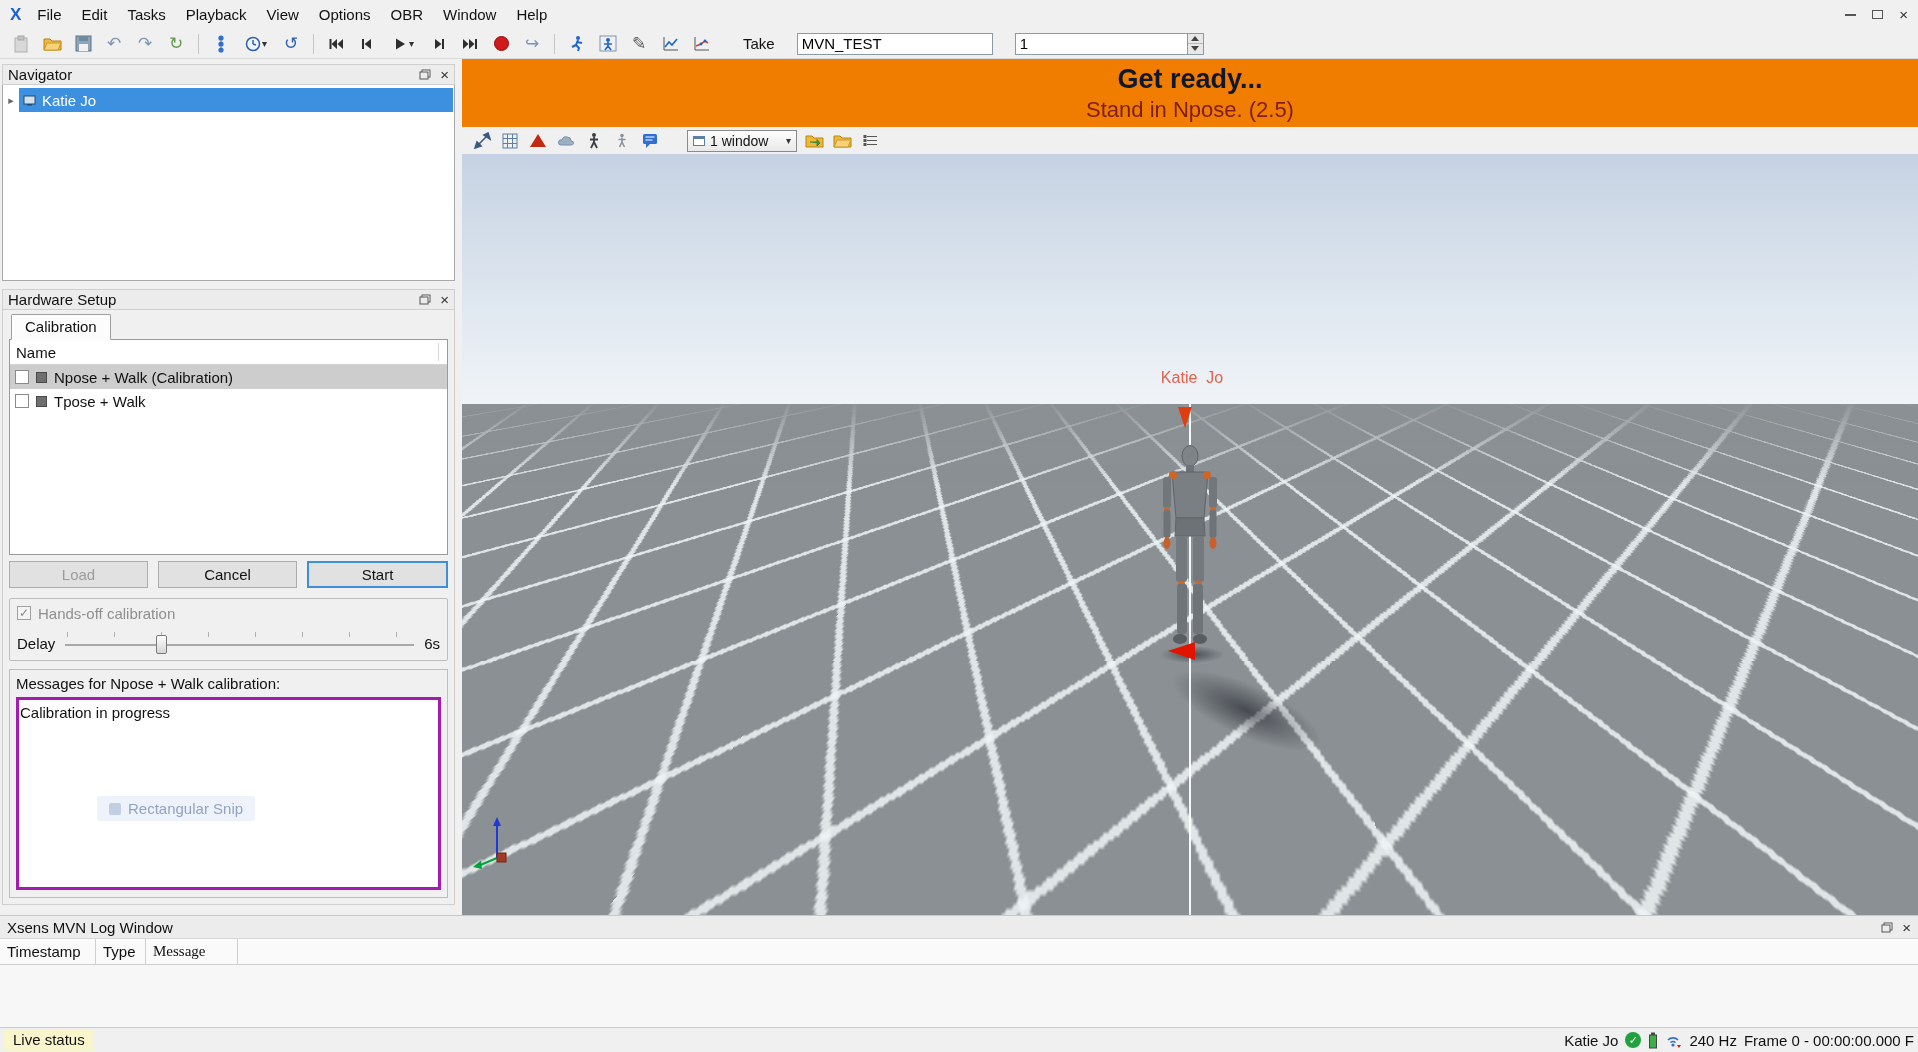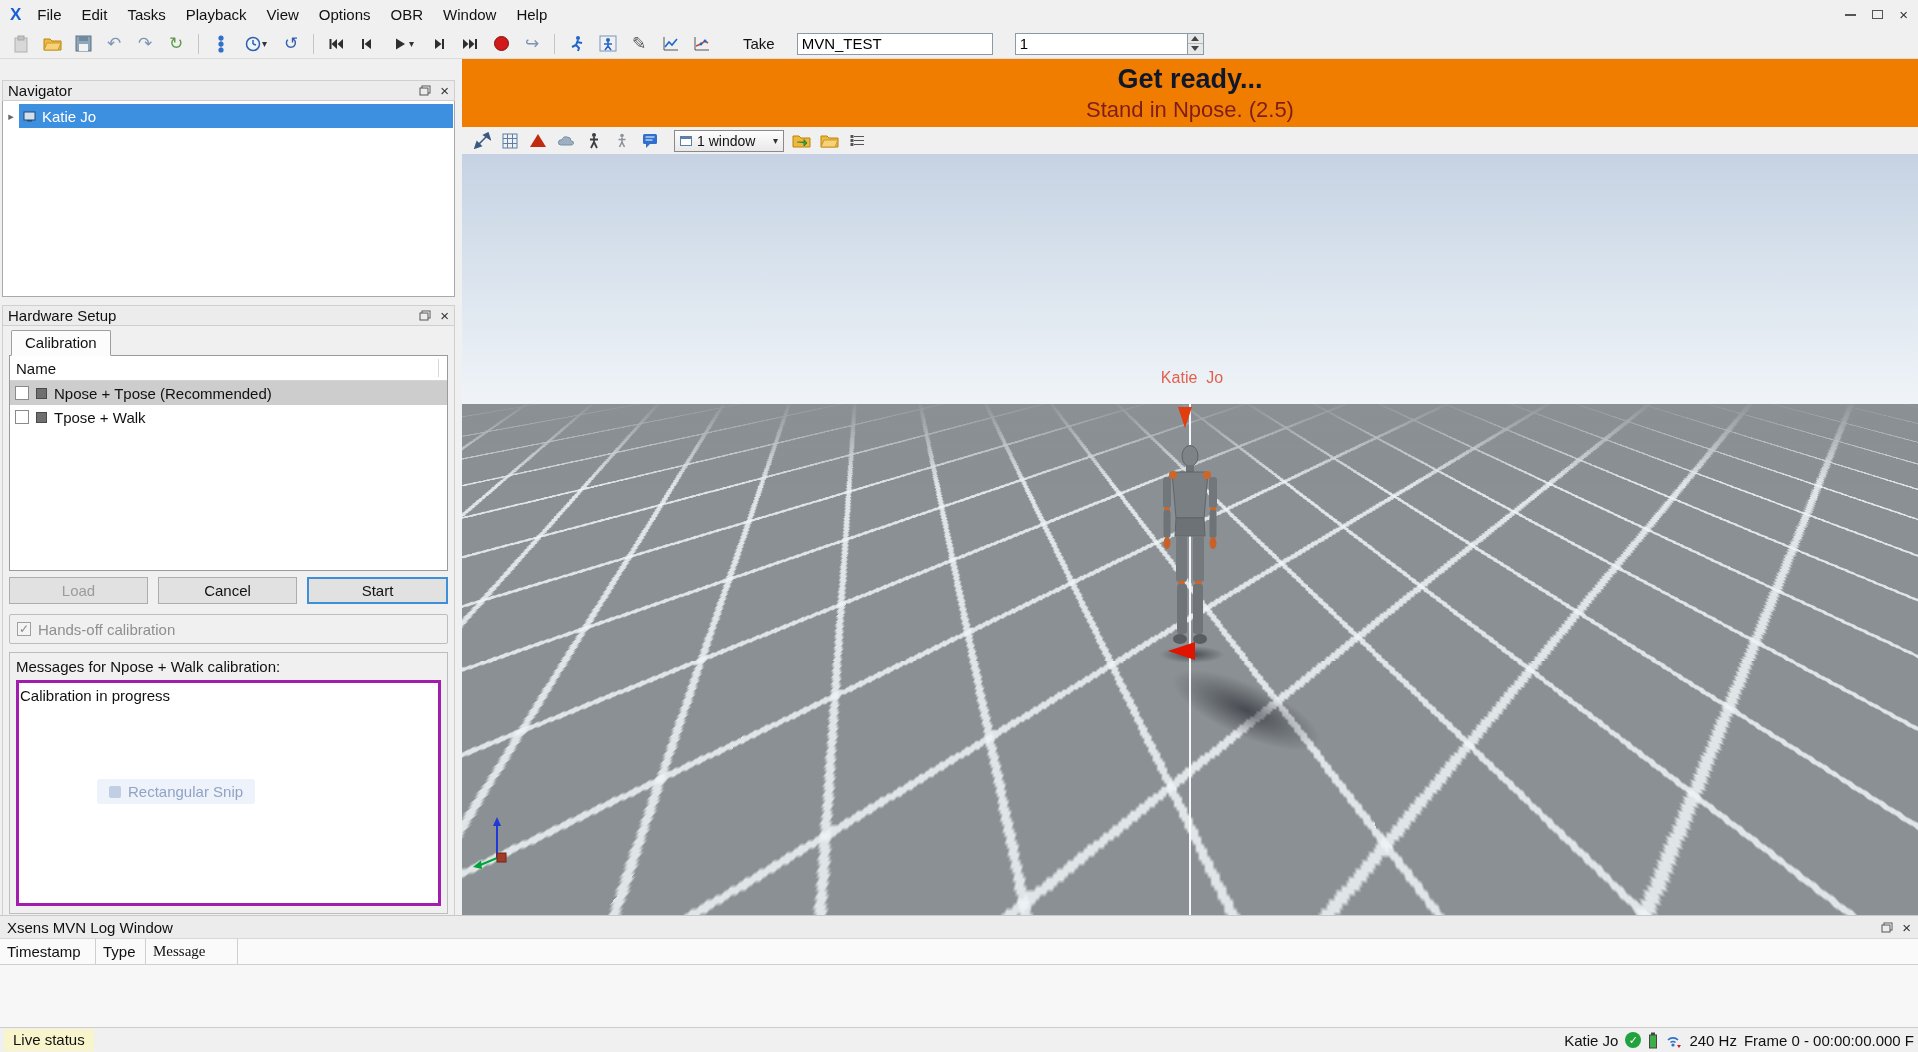--- a/index.html
+++ b/index.html
@@ -36,21 +36,21 @@
   .spinner { width:17px; height:22px; border:1px solid #8a9ba8; display:flex; flex-direction:column; }
   .spin-btn { flex:1; display:flex; align-items:center; justify-content:center; background:#e8e8e8; }
   .spin-btn + .spin-btn { border-top:1px solid #b8b8b8; }
   .tri-up { width:0; height:0; border-left:4px solid transparent; border-right:4px solid transparent; border-bottom:5px solid #444; }
   .tri-down { width:0; height:0; border-left:4px solid transparent; border-right:4px solid transparent; border-top:5px solid #444; }
 
   
   .main { position:absolute; top:59px; left:0; right:0; height:856px; }
 
   
-  .sidebar { position:absolute; left:0; top:16px; width:460px; height:100%; display:flex; flex-direction:column; background:#f0f0f0; }
+  .sidebar { position:absolute; left:0; top:0; width:460px; height:100%; display:flex; flex-direction:column; background:#f0f0f0; }
   .panel-header { height:21px; display:flex; align-items:center; background:#ececec;
     border:1px solid #cfcfcf; padding:0 5px; font-size:15px; }
   .panel-title { flex:1; }
   .ph-icons { display:flex; align-items:center; gap:9px; }
   .float-icon svg { display:block; }
   .close-x { font-size:15px; color:#333; line-height:1; }
 
   .nav-panel { margin:5px 5px 0 2px; height:217px; display:flex; flex-direction:column; }
   .nav-body { flex:1; background:#fff; border:1px solid #a9a9a9; border-top:none; padding-top:3px; position:relative; }
   .tree-row { display:flex; align-items:center; height:24px; }
@@ -99,21 +99,21 @@
   .viewport { position:absolute; left:462px; right:0; top:0; height:100%; }
   .banner { position:absolute; top:0; left:0; right:0; height:68px; background:#f07d00; text-align:center; overflow:hidden; }
   .banner-title { margin-top:5px; font-size:27px; font-weight:bold; color:#0f172a; }
   .banner-sub { font-size:22px; color:#7f1d1d; margin-top:2px; }
 
   .vtoolbar { position:absolute; top:68px; left:0; right:0; height:27px; background:#f0f0f0;
     display:flex; align-items:center; gap:6px; padding-left:9px; }
   .vt-btn { width:22px; height:22px; display:flex; align-items:center; justify-content:center; border-radius:2px; }
   .red-tri { width:0; height:0; border-left:8px solid transparent; border-right:8px solid transparent; border-bottom:13px solid #c22a10; }
   .layout-select { height:22px; width:110px; display:flex; align-items:center; gap:5px; padding:8px 5px;
-    border:1px solid #8a8a8a; background:linear-gradient(#fdfdfd,#e9e9e9); font-size:14px; margin-left:7px; }
+    border:1px solid #8a8a8a; background:linear-gradient(#fdfdfd,#e9e9e9); font-size:14px; margin-left:20px; }
   .ls-window { width:12px; height:10px; border:1px solid #5b7fa6; background:#fff; border-top:3px solid #5b7fa6; }
   .ls-caret { margin-left:auto; font-size:10px; color:#333; }
 
   .scene { position:absolute; top:95px; left:0; right:0; bottom:0; overflow:hidden; }
   .sky { position:absolute; top:0; left:0; right:0; height:250px;
     background:linear-gradient(to bottom,#c6d2e3 0%,#dde6ef 55%,#f0f4f8 100%); }
   .ground { position:absolute; top:250px; left:0; right:0; bottom:0; background:#8a9093; overflow:hidden; }
   .gplane { position:absolute; top:0; left:50%; width:1900px; height:470px; margin-left:-950px;
     transform-origin:50% 0; transform:perspective(430px) rotateX(61deg);
     background-image:
@@ -360,39 +360,48 @@
           <span class="tab">Calibration</span>
         </div>
 
         <div class="cal-table">
           <div class="t-header">
             <span>Name</span>
           </div>
           <div class="t-row selected">
             <span class="checkbox"></span>
             <span class="type-icon"></span>
-            <span>Npose + Tpose (Recommended)</span>
+            <span>Npose + Walk (Calibration)</span>
           </div>
           <div class="t-row">
             <span class="checkbox"></span>
             <span class="type-icon"></span>
             <span>Tpose + Walk</span>
           </div>
         </div>
 
         <div class="btn-row">
           <span class="btn disabled">Load</span>
           <span class="btn">Cancel</span>
           <span class="btn default">Start</span>
         </div>
 
         <div class="group">
           <div class="hands-row">
             <span class="cb-disabled">✓</span>
             <span>Hands-off calibration</span>
+          </div>
+          <div class="delay-row">
+            <span>Delay</span>
+            <span class="slider">
+              <span class="ticks-top"></span>
+              <span class="track"></span>
+              <span class="handle"></span>
+            </span>
+            <span>6s</span>
           </div>
         </div>
 
         <div class="msg-group">
           <span>Messages for Npose + Walk calibration:</span>
           <div class="msg-box">
             <span>Calibration in progress</span>
             <span class="watermark">
               <span class="wm-ico"></span>
               <span>Rectangular Snip</span>

